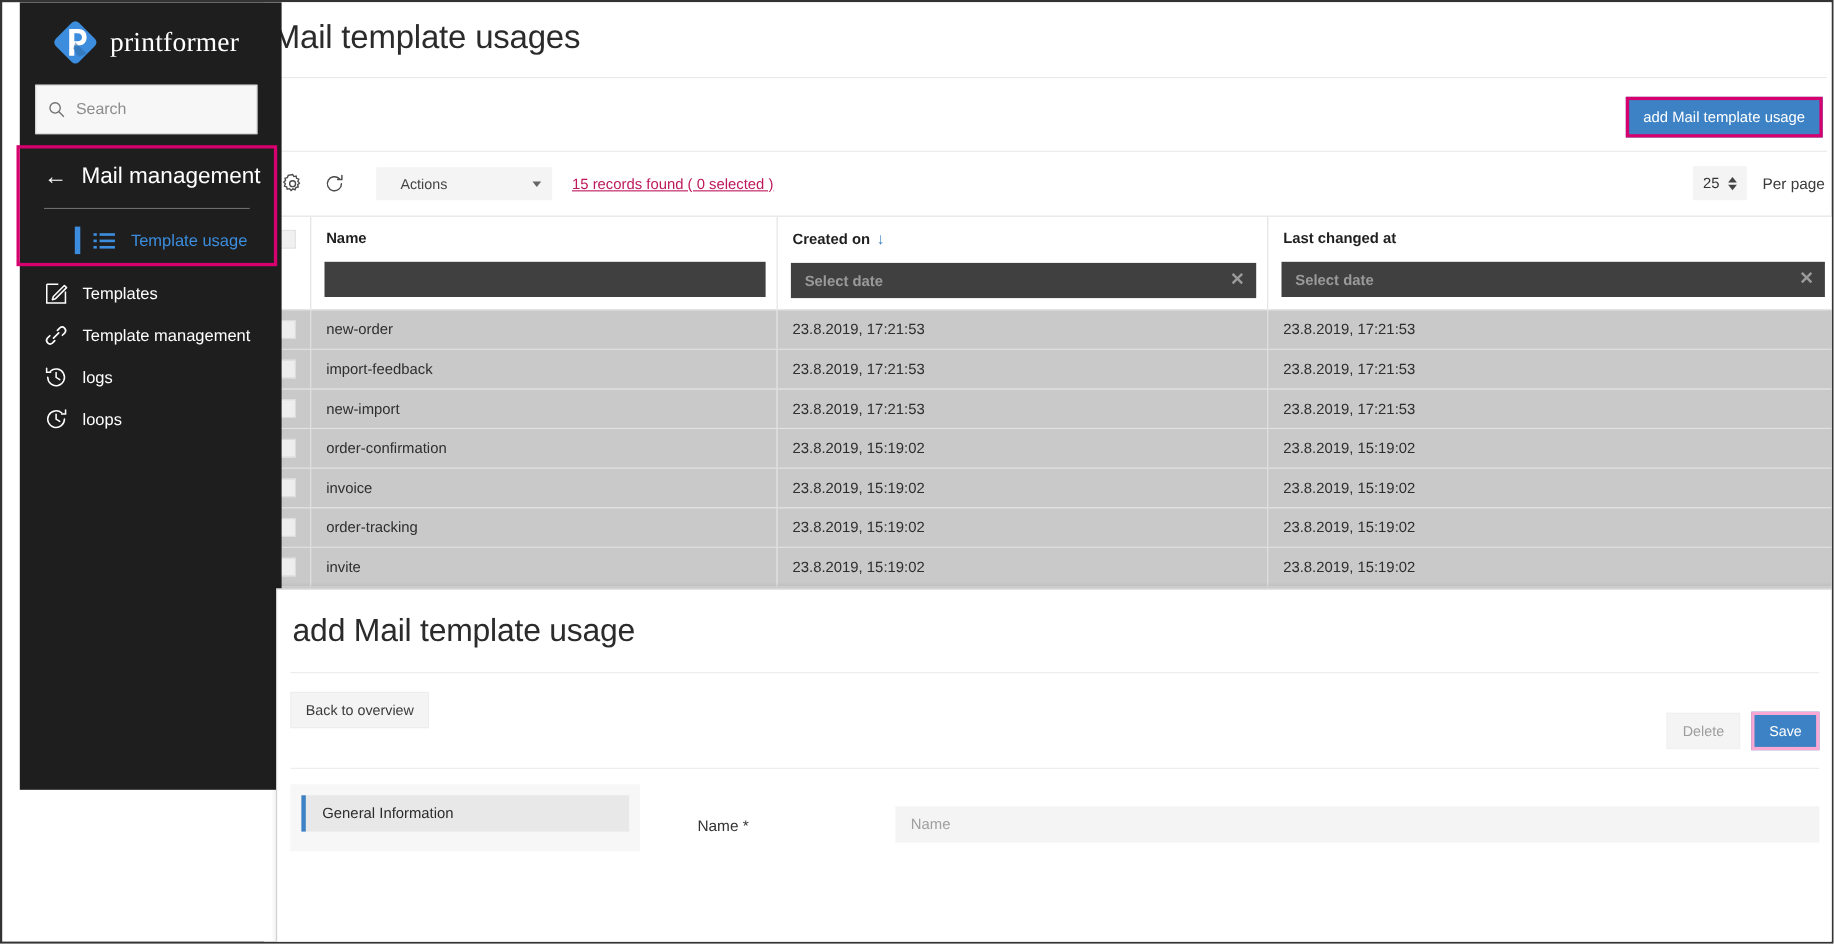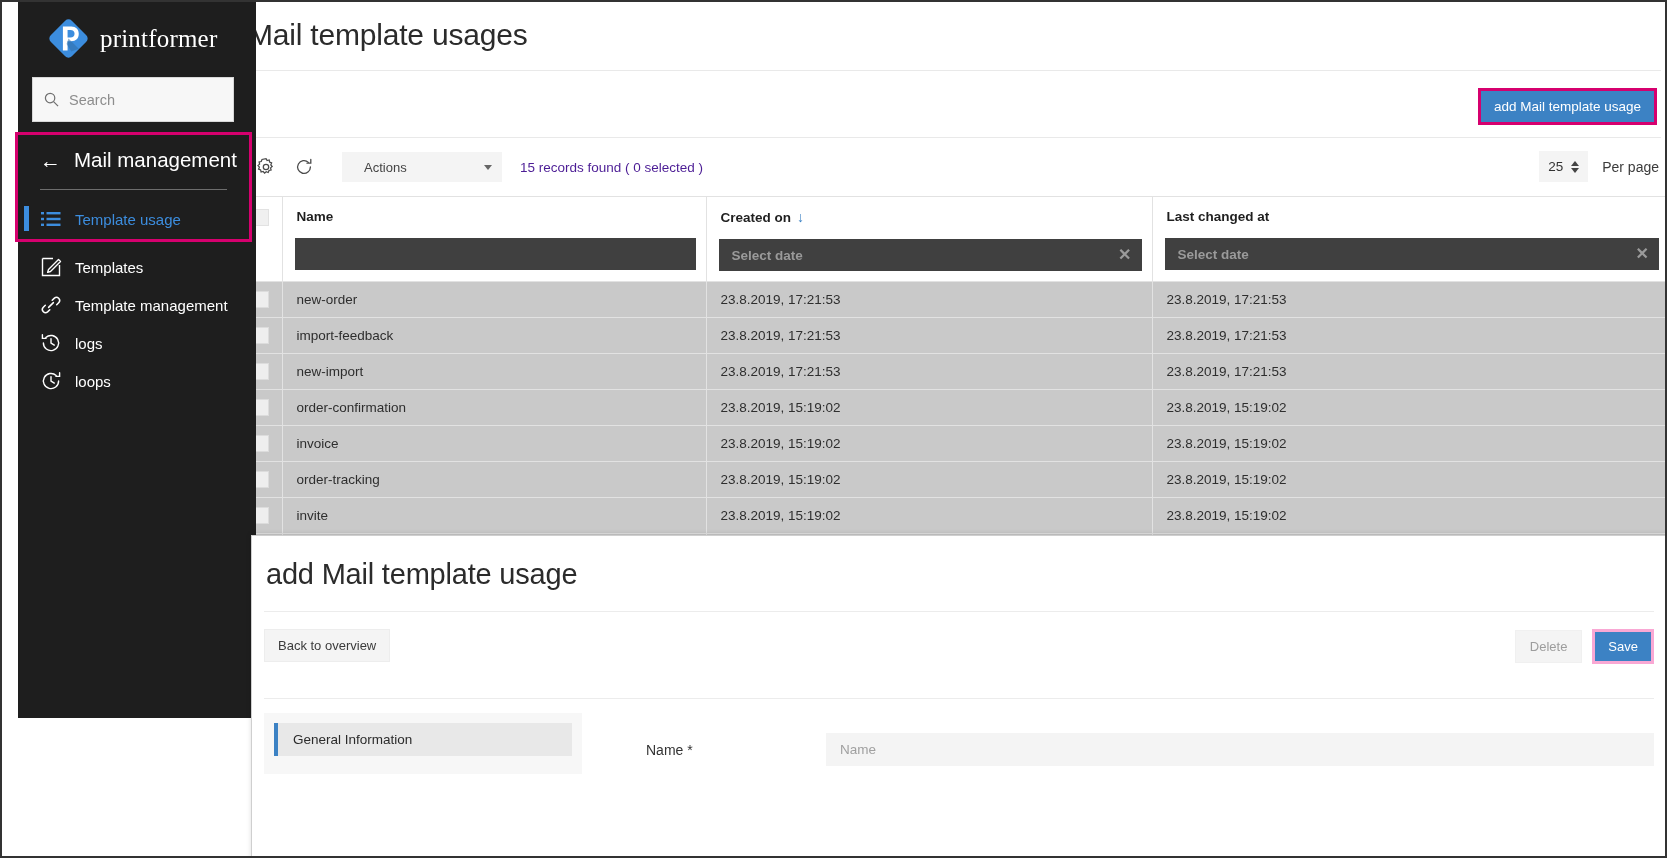--- a/index.html
+++ b/index.html
@@ -70,21 +70,21 @@
     height: 1px; background: #6d6d6d;
     margin: 9px 22px 12px 22px;
   }
   .nav-item {
     display: flex; align-items: center; gap: 13px;
     padding: 7px 0 7px 22px;
     font-size: 15px; color: #ffffff;
     position: relative;
     height: 34px;
   }
-  .nav-item.active { color: #3c8dde; }
+  .nav-item.active { color: #3c8dde; margin-left: 44px; }
   .nav-item.active::before {
     content: ""; position: absolute; left: 6px; top: 4px;
     width: 5px; height: 25px; background: #3c8dde;
   }
   .nav-ico { width: 22px; height: 22px; flex: 0 0 auto; display:block; }
 
   .nav-rest { padding-top: 6px; }
   .nav-rest .nav-item { height: 38px; }
 
   
@@ -117,21 +117,21 @@
     position: relative;
   }
   .ticon { width: 20px; height: 20px; margin-right: 18px; cursor: pointer; }
   .actions-select {
     width: 160px; height: 30px; background: #f4f4f4;
     display: flex; align-items: center; justify-content: space-between;
     padding: 0 10px 0 22px; margin-left: 10px;
     font-size: 13px; color: #444;
   }
   .caret { border-left: 4.5px solid transparent; border-right: 4.5px solid transparent; border-top: 5.5px solid #666; }
-  .records { font-size: 13.5px; color: #4c1d95; margin-left: 18px; }
+  .records { font-size: 13.5px; color: #be185d; margin-left: 18px; text-decoration: underline; }
   .perpage-wrap {
     position: absolute; right: 10px; top: 13px;
     display: flex; align-items: center; gap: 14px;
   }
   .perpage-sel {
     background: #f4f4f4; height: 31px; min-width: 47px;
     display: flex; align-items: center; gap: 8px;
     padding: 0 9px; font-size: 13.5px; color: #333;
   }
   .updown { display: flex; flex-direction: column; gap: 2px; }
@@ -184,25 +184,25 @@
   .modal-title {
     font-size: 29px; color: #2b2b2b; padding: 22px 0 0 14px; font-weight: 400;
     letter-spacing: -.2px;
   }
   .modal-rule { height: 1px; background: #ececec; margin: 20px 12px 0 12px; }
   .modal-actions { height: 66px; position: relative; display: flex; align-items: center; padding-left: 12px; }
   .btn-back {
     background: #f4f4f4; font-size: 13px; color: #3b3b3b;
     padding: 8px 13px; border: 1px solid #ededed;
   }
-  .modal-right { position: absolute; right: 12px; top: 17px; display: flex; align-items: center; gap: 10px; }
+  .modal-right { position: absolute; right: 12px; top: 35px; display: flex; align-items: center; gap: 10px; }
   .btn-delete { background: #f4f4f4; color: #9d9d9d; font-size: 13px; padding: 8px 14px; border: 1px solid #f0f0f0;}
   .btn-save { background: #3c82c4; color: #fff; font-size: 13px; padding: 7px 13px; border: 3px solid #f9a8d4; }
 
-  .form-area { display: flex; padding: 14px 0 0 12px; gap: 12px; }
+  .form-area { display: flex; padding: 14px 0 0 12px; gap: 0; }
   .tabs-col { width: 318px; background: #f7f7f7; padding: 10px 10px 18px 10px; }
   .tab-item {
     background: #e8e8e8; font-size: 13.5px; color: #2b2b2b;
     padding: 9px 0 9px 15px; border-left: 4px solid #3c82c4;
   }
   .field-row { display: flex; align-items: center; flex: 1; padding-left: 52px; padding-top: 12px; }
   .field-label { font-size: 14px; color: #333; width: 180px; }
   .field-input {
     flex: 1; background: #f4f4f4; height: 33px;
     display: flex; align-items: center; padding-left: 14px;

